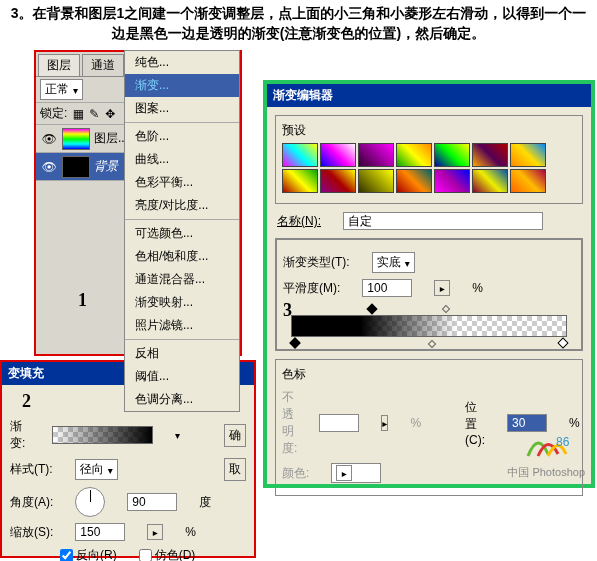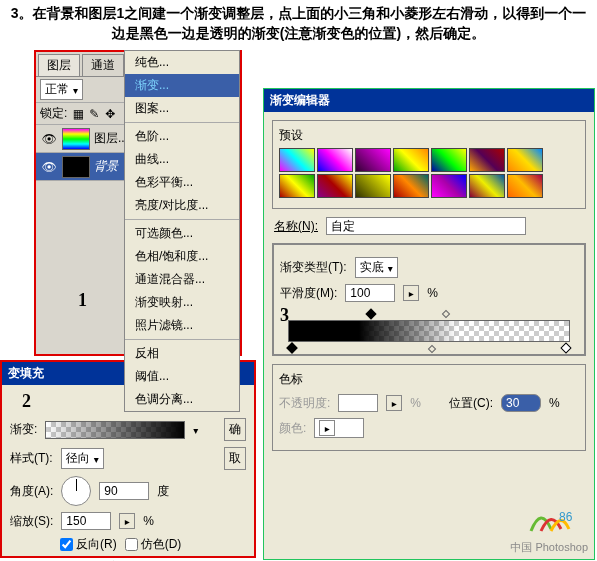--- a/index.html
+++ b/index.html
@@ -23,29 +23,29 @@
 .thumb.rainbow { background: linear-gradient(180deg, #f0f 0%, #ff0 25%, #0f0 50%, #0ff 75%, #00f 100%); }
 .thumb.black { background: #000; }
 .num-label { position: absolute; font-size: 18px; font-weight: bold; font-family: serif; }
 .context-menu { position: absolute; left: 124px; top: 50px; width: 116px; background: #ece9d8; border: 1px solid #888; z-index: 5; }
 .menu-item { padding: 3px 10px; }
 .menu-item.highlighted { background: #3a5fa8; color: #7dd3fc; }
 .menu-sep { border-top: 1px solid #aaa; margin: 2px 0; }
 .panel2 { left: 0; top: 360px; width: 256px; height: 198px; background: #ece9d8; }
 .panel2-title { background: #003399; color: #fff; padding: 3px 6px; font-weight: bold; }
 .panel2-body { padding: 6px 8px; }
-.form-row { display: flex; align-items: center; gap: 8px; margin: 6px 0; }
+.form-row { display: flex; align-items: center; gap: 22px; margin: 6px 0; }
 .grad-preview { width: 140px; height: 18px; border: 1px solid #666; background: linear-gradient(90deg, rgba(0,0,0,0) 0%, #000 100%), repeating-conic-gradient(#ccc 0 25%, #fff 0 50%) 0 0/10px 10px; }
 .dial { width: 30px; height: 30px; border: 1px solid #888; border-radius: 50%; background: #fff; position: relative; }
 .dial::after { content: ""; position: absolute; left: 50%; top: 2px; width: 1px; height: 12px; background: #000; }
 .input { border: 1px solid #888; background: #fff; padding: 1px 4px; width: 50px; }
 .checkbox { display: inline-flex; align-items: center; gap: 3px; }
 .checkbox input { width: 13px; height: 13px; }
 .btn { border: 1px solid #888; background: #ece9d8; padding: 2px 4px; }
-.panel3 { position: absolute; left: 263px; top: 88px; width: 332px; height: 472px; background: #ece9d8; border: 1px solid #22c55e; }
+.panel3 { position: absolute; left: 263px; top: 80px; width: 332px; height: 408px; background: #ece9d8; border: 4px solid #22c55e; }
 .panel3-title { background: #003399; color: #fff; padding: 3px 6px; font-weight: bold; }
 .preset-box { margin: 8px; border: 1px solid #888; padding: 6px; }
 .preset-grid { display: grid; grid-template-columns: repeat(7, 36px); gap: 2px; margin: 4px 0; }
 .swatch { width: 36px; height: 24px; border: 1px solid #444; }
 .grad-type-box { margin: 8px; border: 1px solid #888; padding: 6px; }
 .grad-bar-container { position: relative; margin: 18px 8px 6px 8px; height: 22px; }
 .grad-bar { width: 100%; height: 22px; border: 1px solid #666; background: linear-gradient(90deg, #000 0%, #000 25%, rgba(0,0,0,0) 60%), repeating-conic-gradient(#ccc 0 25%, #fff 0 50%) 0 0/10px 10px; }
 .stop-top { position: absolute; top: -10px; width: 8px; height: 8px; background: #000; transform: rotate(45deg); }
 .stop-bot { position: absolute; bottom: -10px; width: 8px; height: 8px; background: #fff; border: 1px solid #000; transform: rotate(45deg); }
 .diamond { position: absolute; bottom: -10px; width: 6px; height: 6px; border: 1px solid #666; transform: rotate(45deg); }
@@ -218,21 +218,21 @@
   </div>
   <div class="color-stop-box">
     <span>色标</span>
     <div class="form-row">
       <span class="disabled">不透明度:</span>
       <input class="input" style="width: 40px;" disabled="">
       <span class="play-btn"></span>
       <span class="disabled">%</span>
       <span style="width:12px"></span>
       <span>位置(C):</span>
-      <input class="input sel" style="width: 40px; border-radius: 7px;" value="30">
+      <input class="input sel" style="width: 40px;" value="30">
       <span>%</span>
     </div>
     <div class="form-row">
       <span class="disabled">颜色:</span>
       <div class="select" style="width:50px">
           <span class="play-btn"></span>
         </div>
     </div>
   </div>
   <div class="logo">

